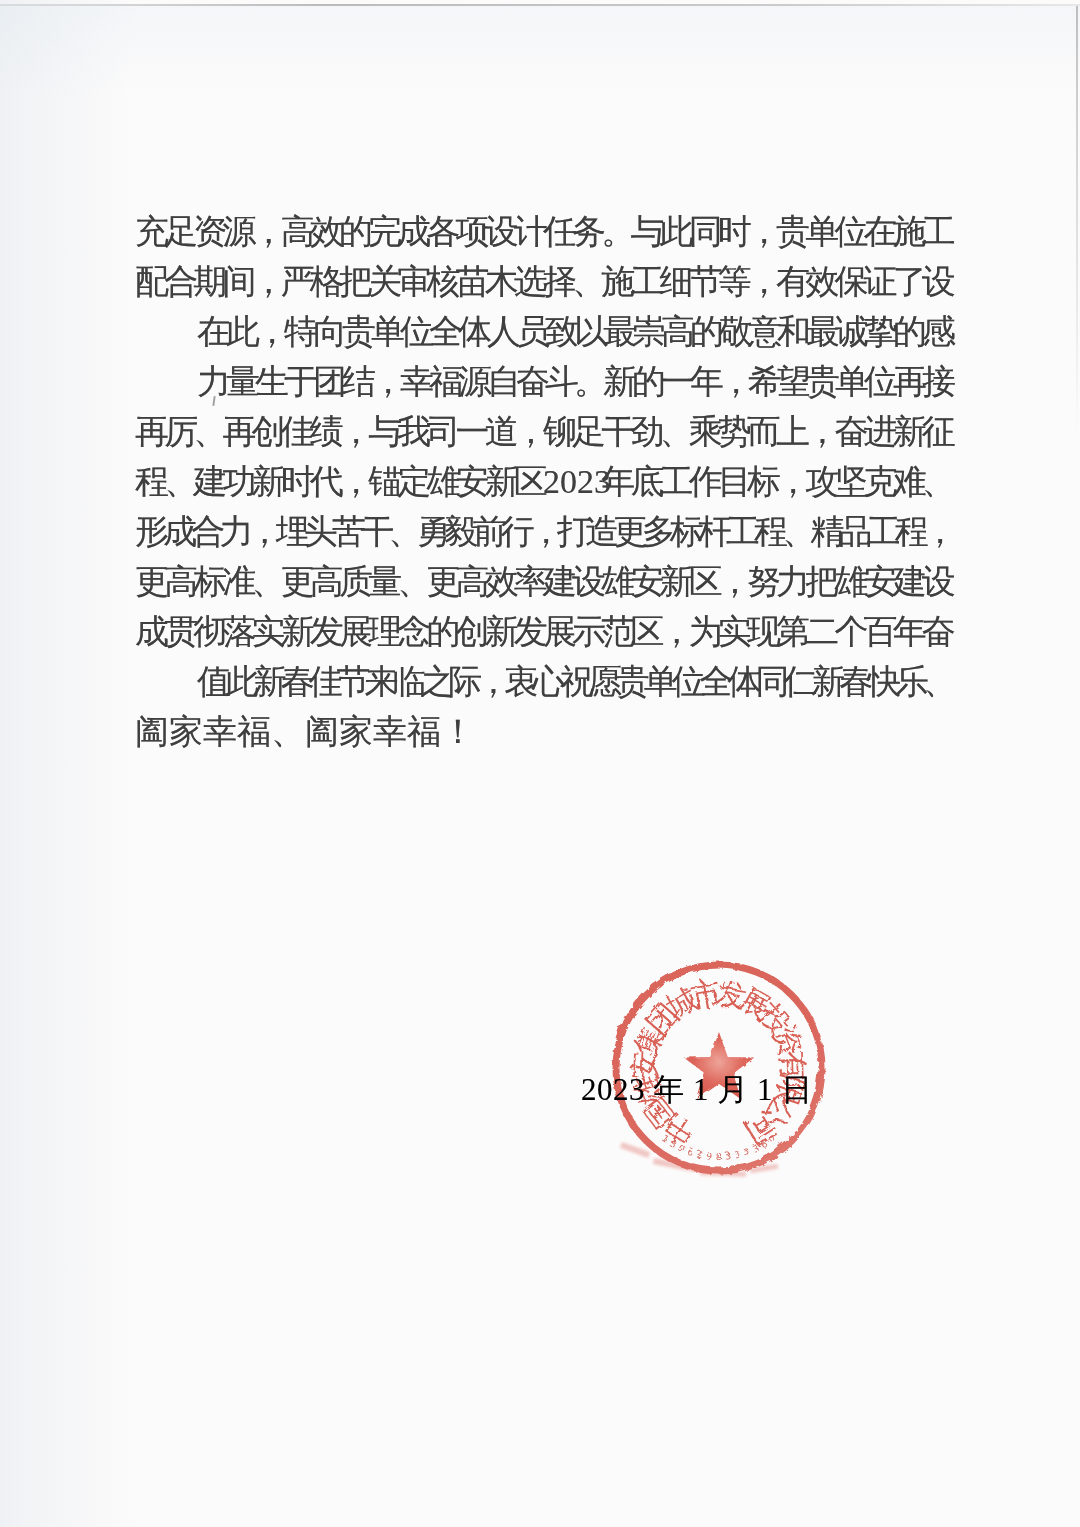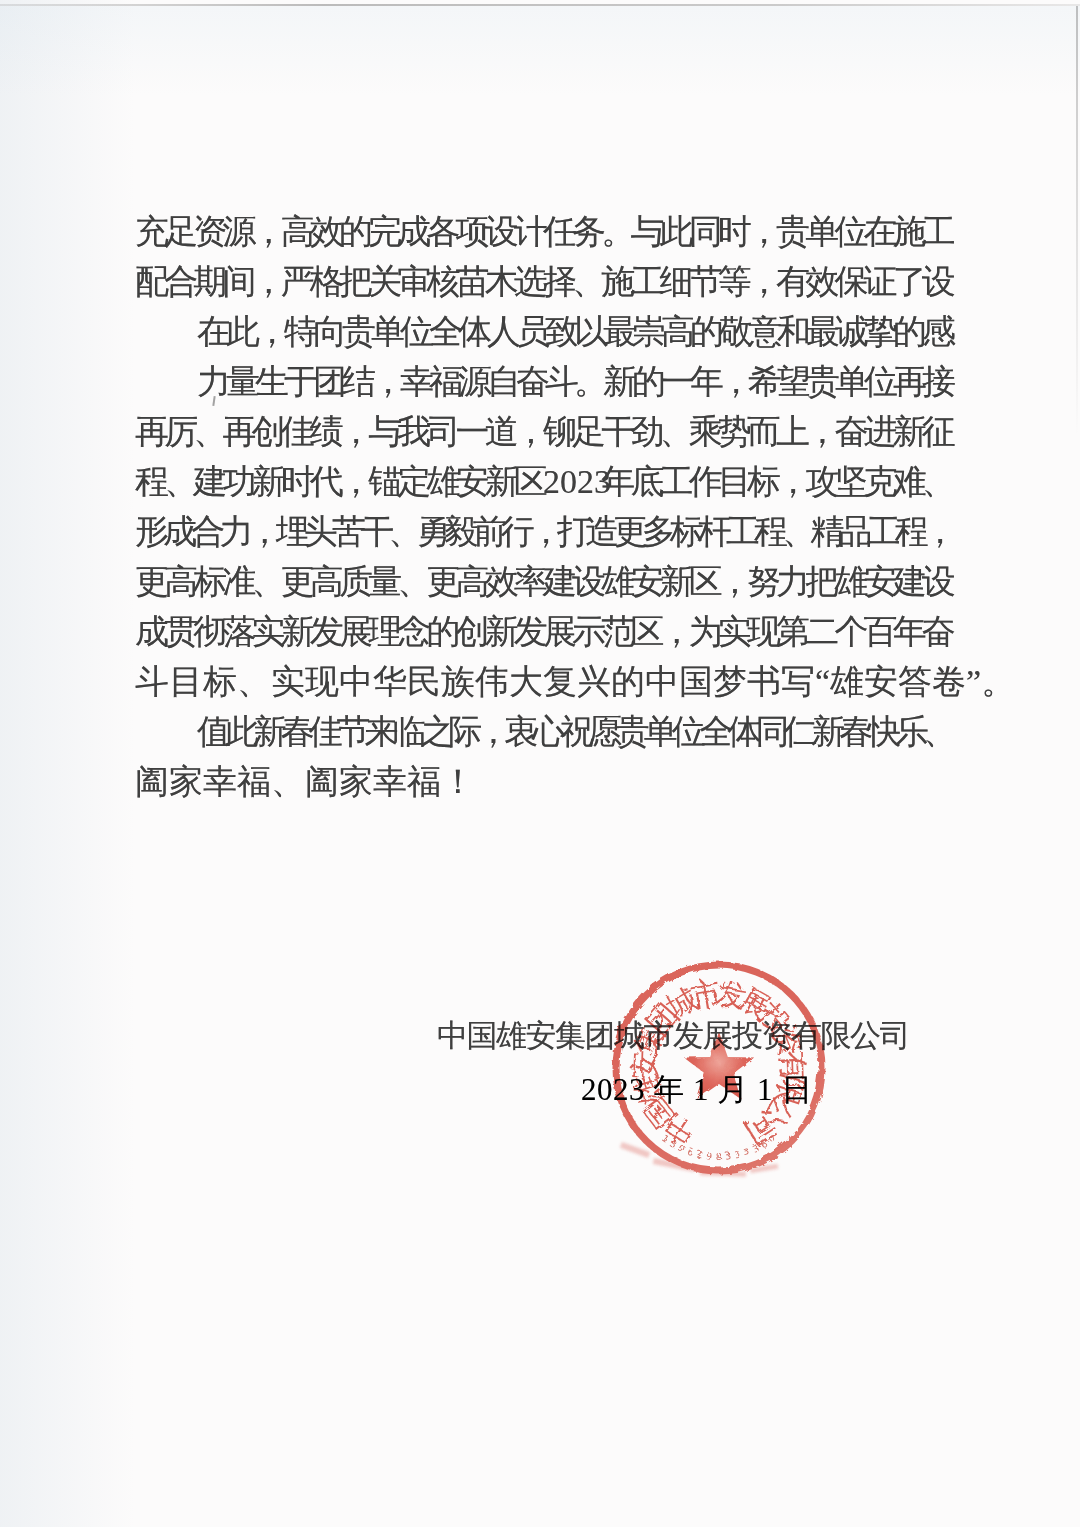--- a/index.html
+++ b/index.html
@@ -317,21 +317,20 @@
         <span>为</span>
         <span>实</span>
         <span>现</span>
         <span>第</span>
         <span>二</span>
         <span>个</span>
         <span>百</span>
         <span>年</span>
         <span>奋</span>
       </div>
-      <div class="line">斗目标、实现中华民族伟大复兴的中国梦书写“雄安答卷”。</div>
       <div class="line fit indent">
         <span>值</span>
         <span>此</span>
         <span>新</span>
         <span>春</span>
         <span>佳</span>
         <span>节</span>
         <span>来</span>
         <span>临</span>
         <span>之</span>
@@ -350,21 +349,20 @@
         <span>仁</span>
         <span>新</span>
         <span>春</span>
         <span>快</span>
         <span>乐</span>
         <span>、</span>
       </div>
       <div class="line">阖家幸福、阖家幸福！</div>
     </div>
 
-  <div class="sig-company">中国雄安集团城市发展投资有限公司</div>
   <div class="sig-date">2023 年 1 月 1 日</div>
 
   <svg class="seal" id="seal-svg" viewBox="0 0 240 240">
     <defs>
       <filter id="rough" x="-10%" y="-10%" width="120%" height="120%">
         <feTurbulence type="turbulence" baseFrequency="0.08" numOctaves="3" result="n"></feTurbulence>
         <feDisplacementMap in="SourceGraphic" in2="n" scale="4"></feDisplacementMap>
       </filter>
       <filter id="smudge" x="-50%" y="-50%" width="200%" height="200%">
         <feGaussianBlur stdDeviation="1.6"></feGaussianBlur>

